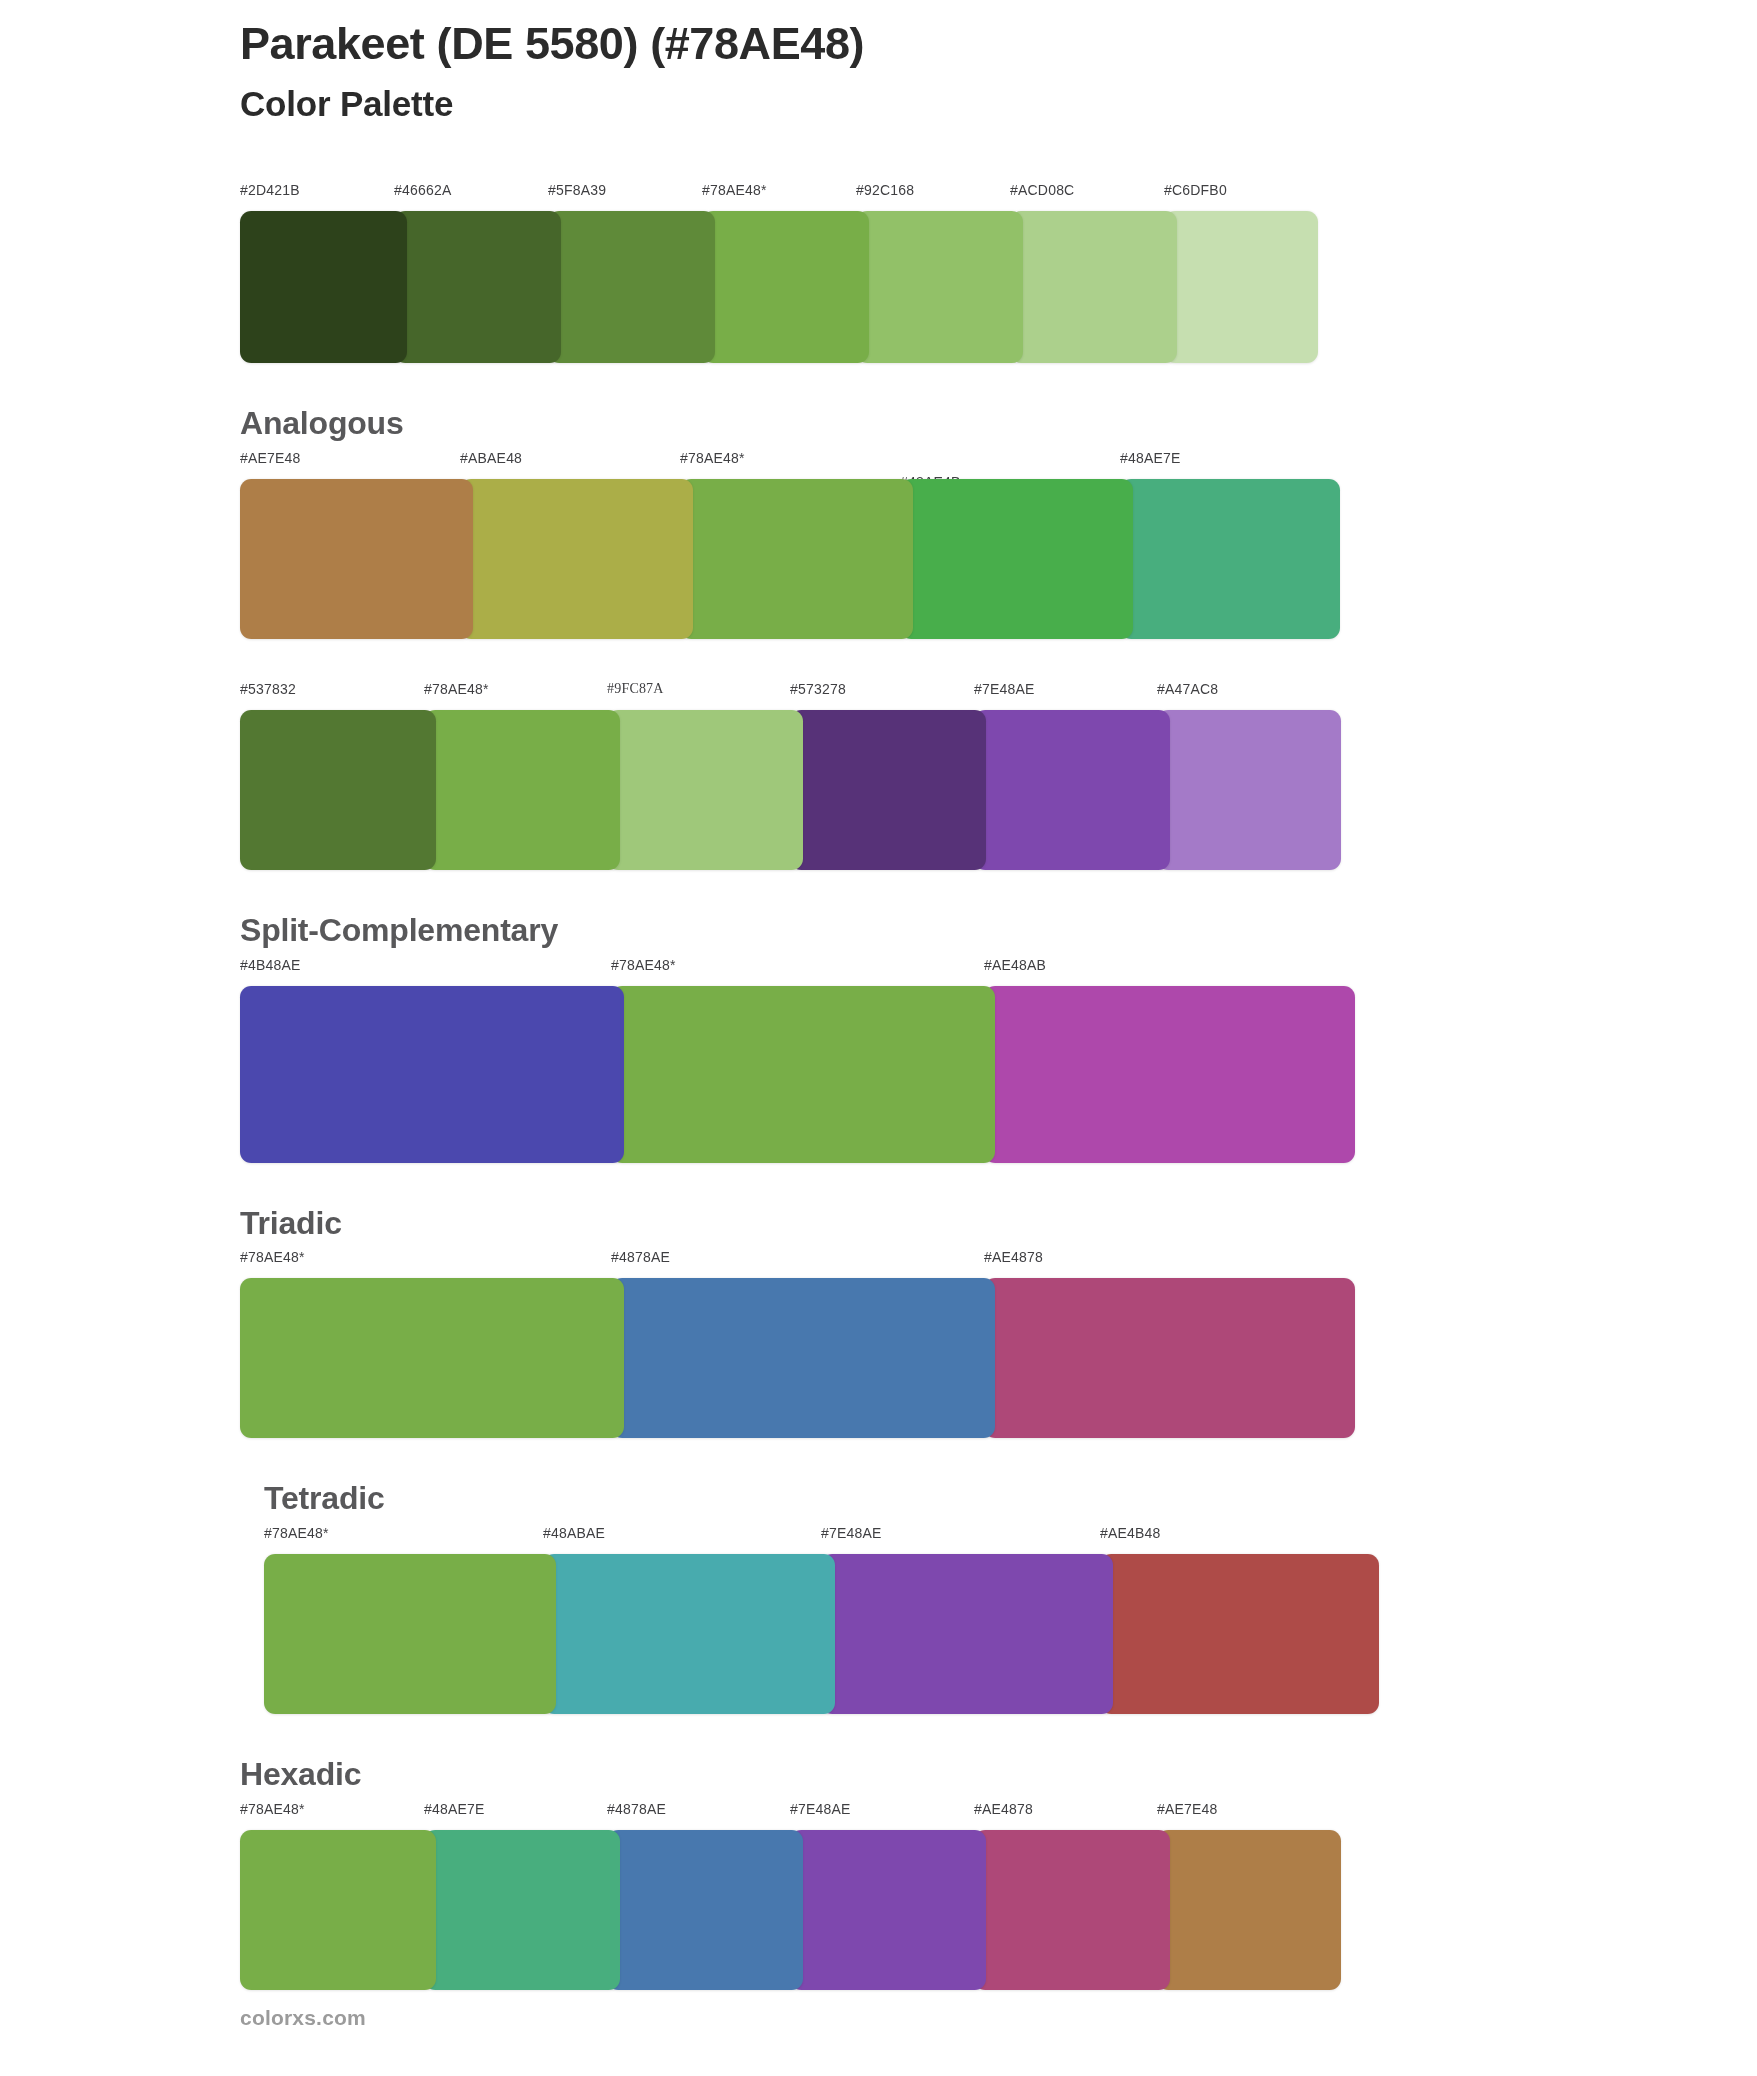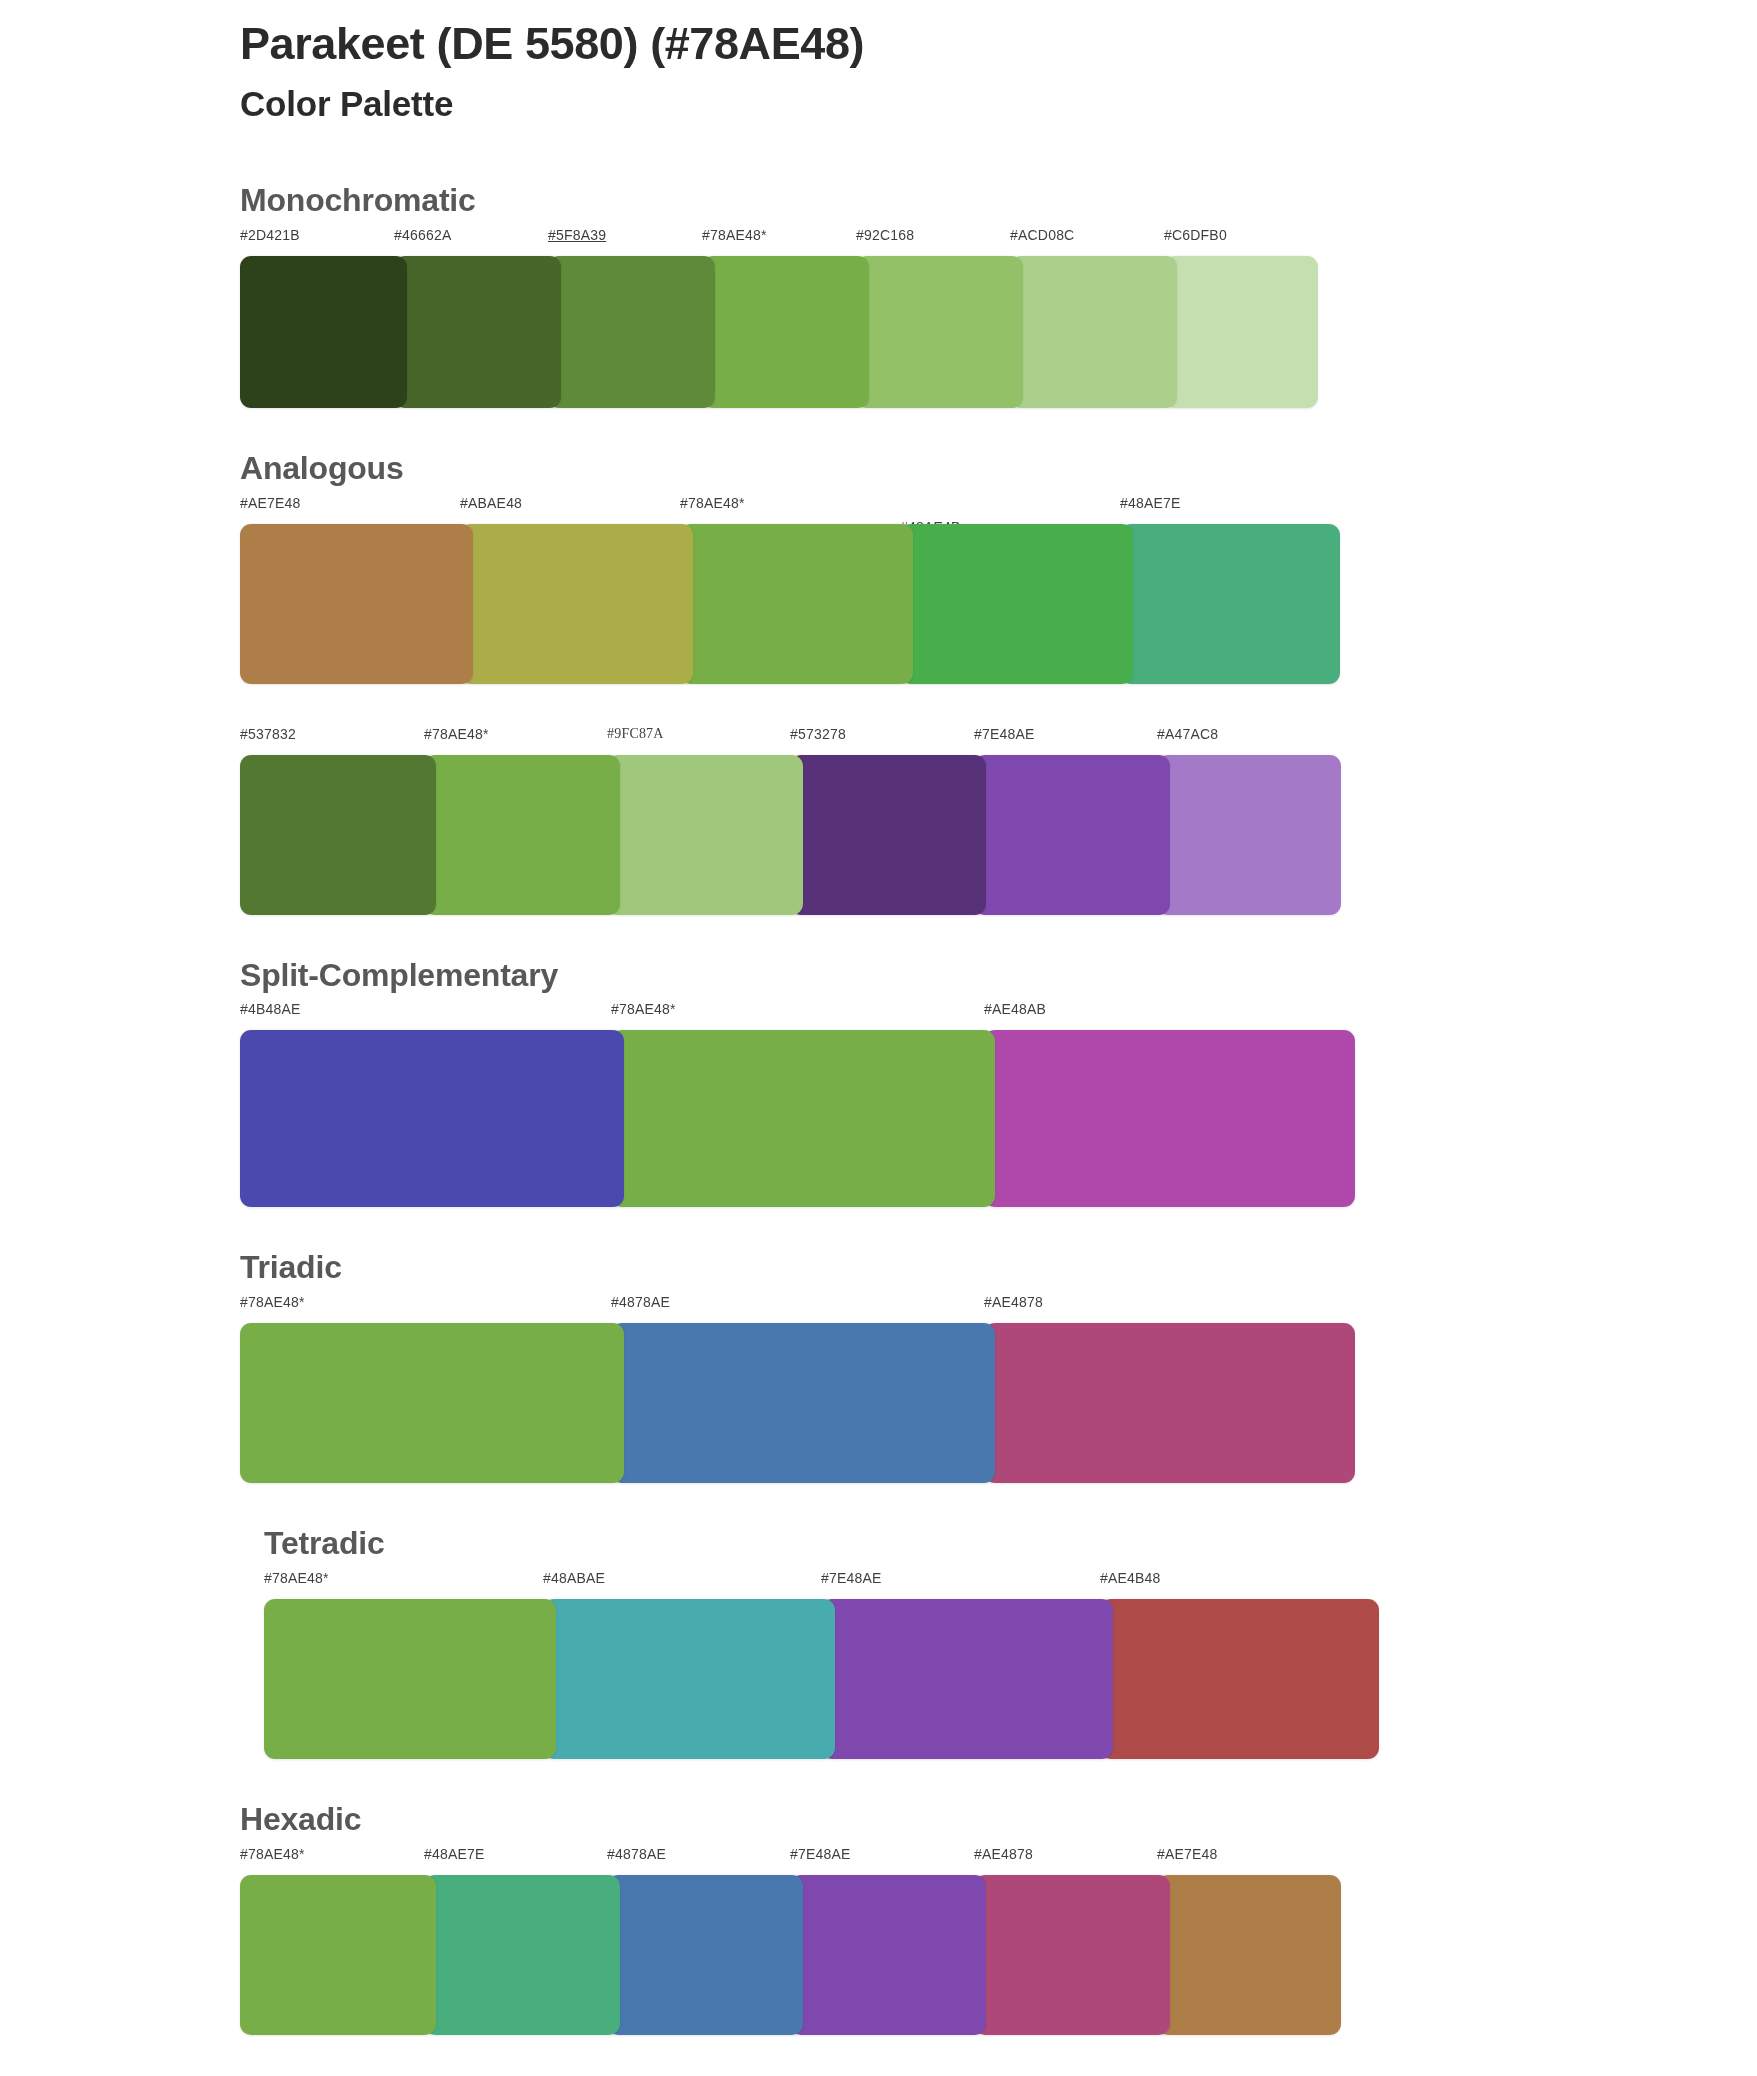--- a/index.html
+++ b/index.html
@@ -113,26 +113,25 @@
 
 <div class="page">
 
   <div class="header">
     <h1 class="page-title">Parakeet (DE 5580) (#78AE48)</h1>
     <h2 class="page-subtitle">Color Palette</h2>
   </div>
 
   <div class="sections" id="sections-root">
       <div class="section" style="margin-bottom: 42px;">
-        <div class="section-heading">Monochromatic</div>
         <div class="swatch-strip">
           <div class="labels-row">
             <span class="swatch-label" style="left: 0px;">#2D421B</span>
             <span class="swatch-label" style="left: 154px;">#46662A</span>
-            <span class="swatch-label" style="left: 308px; text-decoration: underline;">#5F8A39</span>
+            <span class="swatch-label" style="left: 308px;">#5F8A39</span>
             <span class="swatch-label" style="left: 462px;">#78AE48*</span>
             <span class="swatch-label" style="left: 616px;">#92C168</span>
             <span class="swatch-label" style="left: 770px;">#ACD08C</span>
             <span class="swatch-label" style="left: 924px;">#C6DFB0</span>
           </div>
           <div class="bars-row" style="height: 152px;">
             <div class="swatch" title="#2D421B" style="left: 0px; width: 167px; height: 152px; background: rgb(45, 66, 27); z-index: 7;"></div>
             <div class="swatch" title="#46662A" style="left: 154px; width: 167px; height: 152px; background: rgb(70, 102, 42); z-index: 6;"></div>
             <div class="swatch" title="#5F8A39" style="left: 308px; width: 167px; height: 152px; background: rgb(95, 138, 57); z-index: 5;"></div>
             <div class="swatch" title="#78AE48*" style="left: 462px; width: 167px; height: 152px; background: rgb(120, 174, 72); z-index: 4;"></div>

